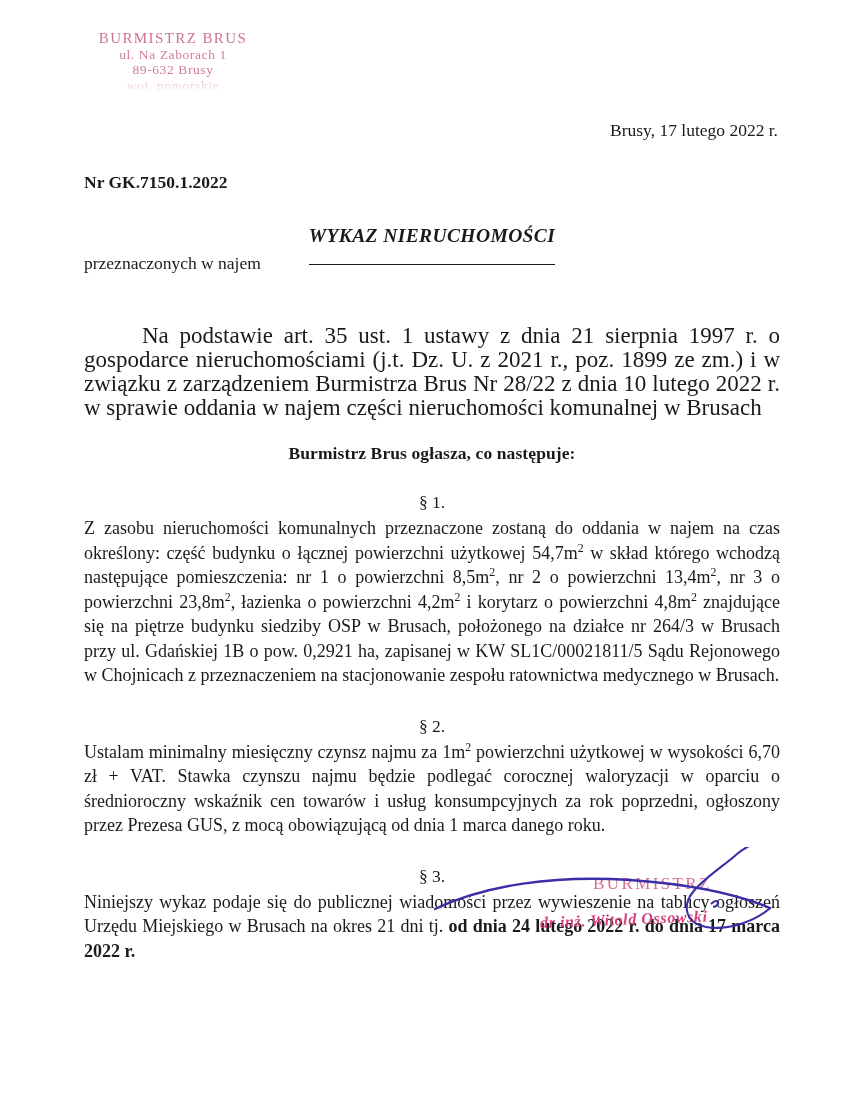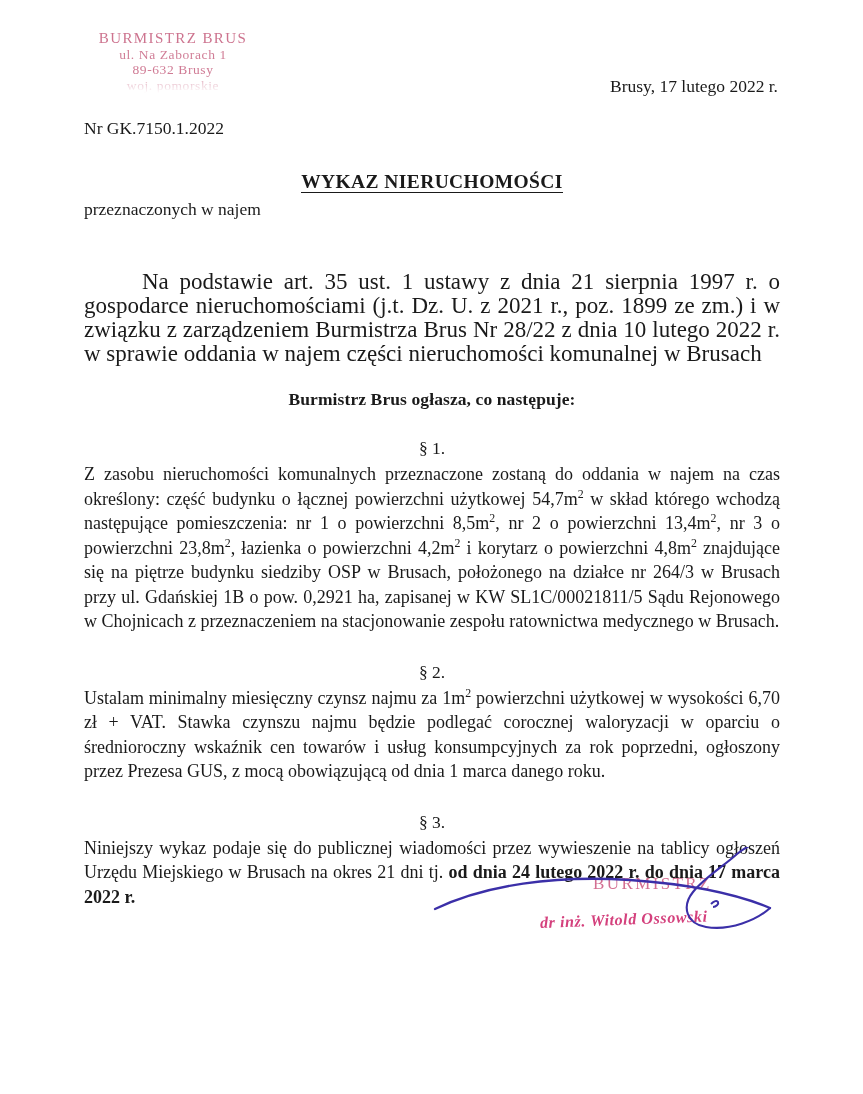--- a/index.html
+++ b/index.html
@@ -54,42 +54,44 @@
 
   
   .frame {
     position: absolute;
     left: 84px;
     top: 0;
     width: 696px;
   }
 
   .place-date {
-    margin-top: 76px;
+    margin-top: 120px;
     text-align: right;
     padding-right: 2px;
     font-size: 17.5px;
     line-height: 20px;
   }
   .ref-no {
-    margin-top: 22px;
+    margin-top: 32px;
     font-size: 17.5px;
     line-height: 20px;
+    font-weight: bold;
   }
 
   .doc-title {
     margin-top: 33px;
     text-align: center;
     font-weight: bold;
     font-size: 19.5px;
     letter-spacing: 0.4px;
   }
   .doc-title span.u {
     border-bottom: 1.6px solid #1a1a1a;
-    padding-bottom: 0;
+    padding-bottom: 18px;
+    font-style: italic;
   }
   .doc-subtitle {
     margin-top: 6px;
     text-align: left;
     font-size: 17.5px;
   }
 
   .intro {
     margin-top: 50px;
     text-align: justify;

